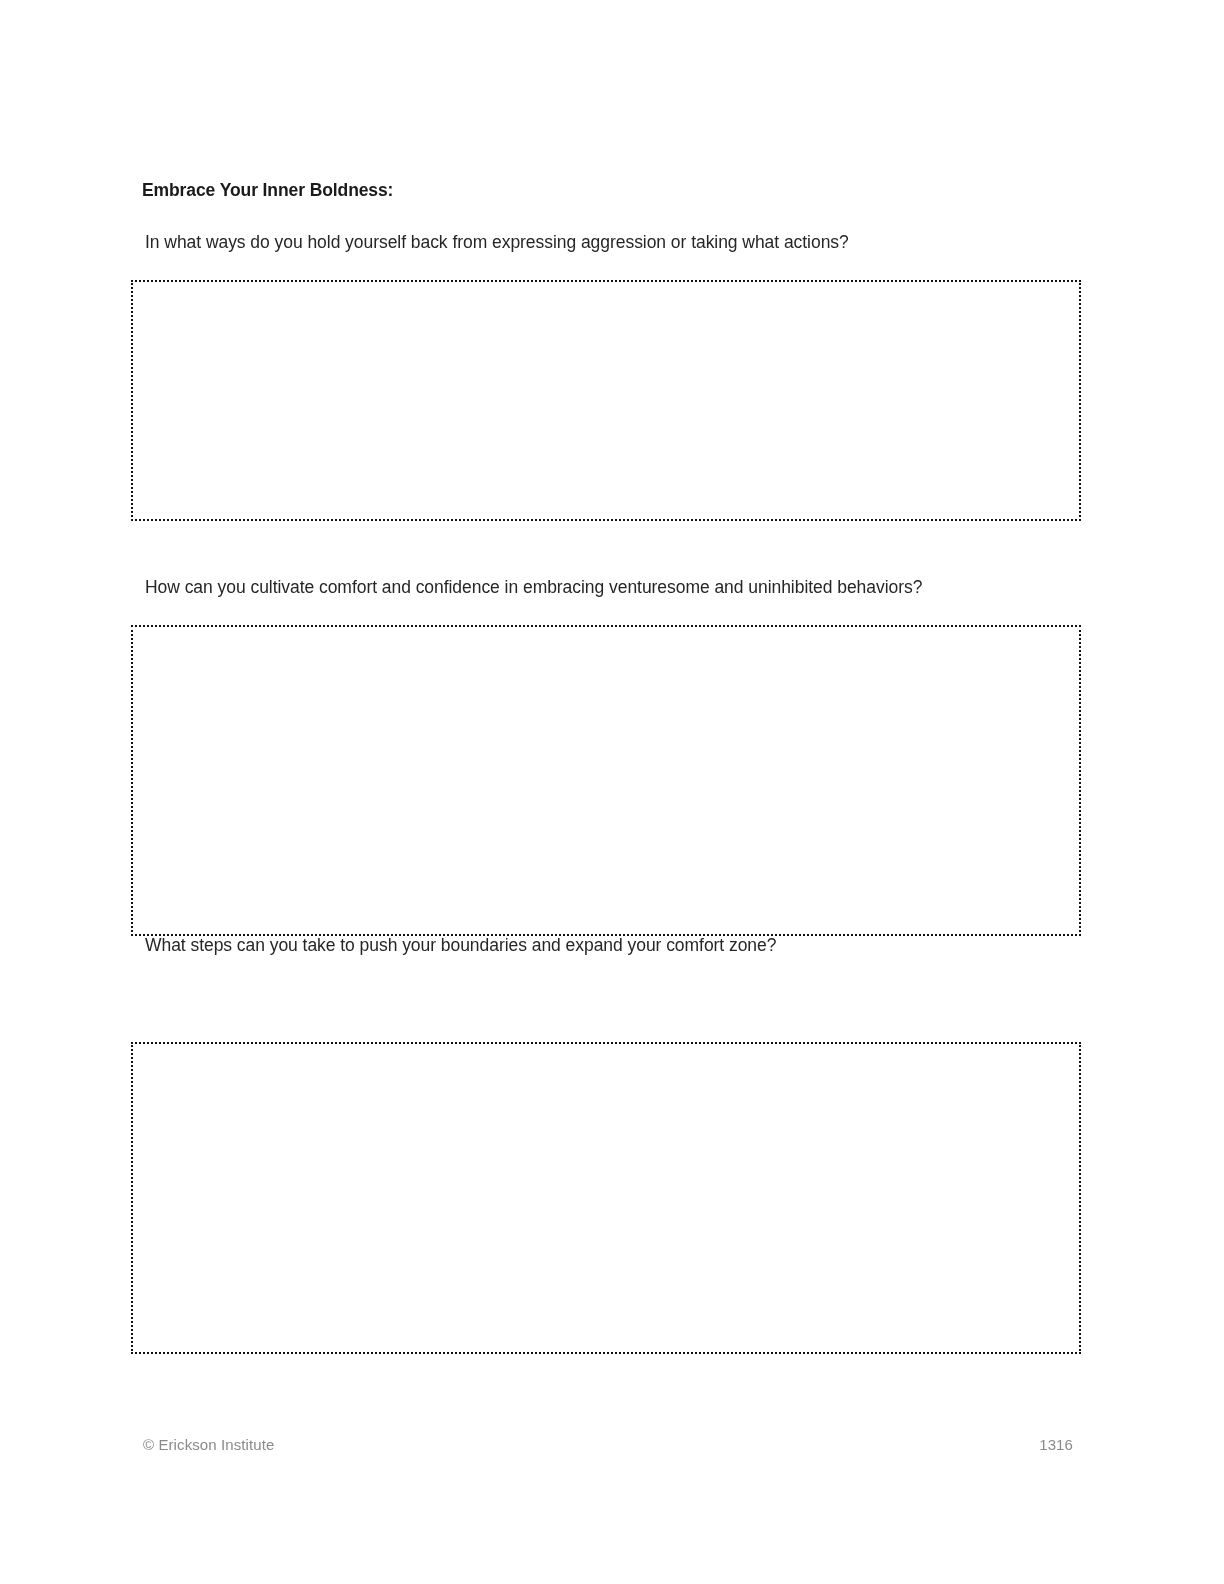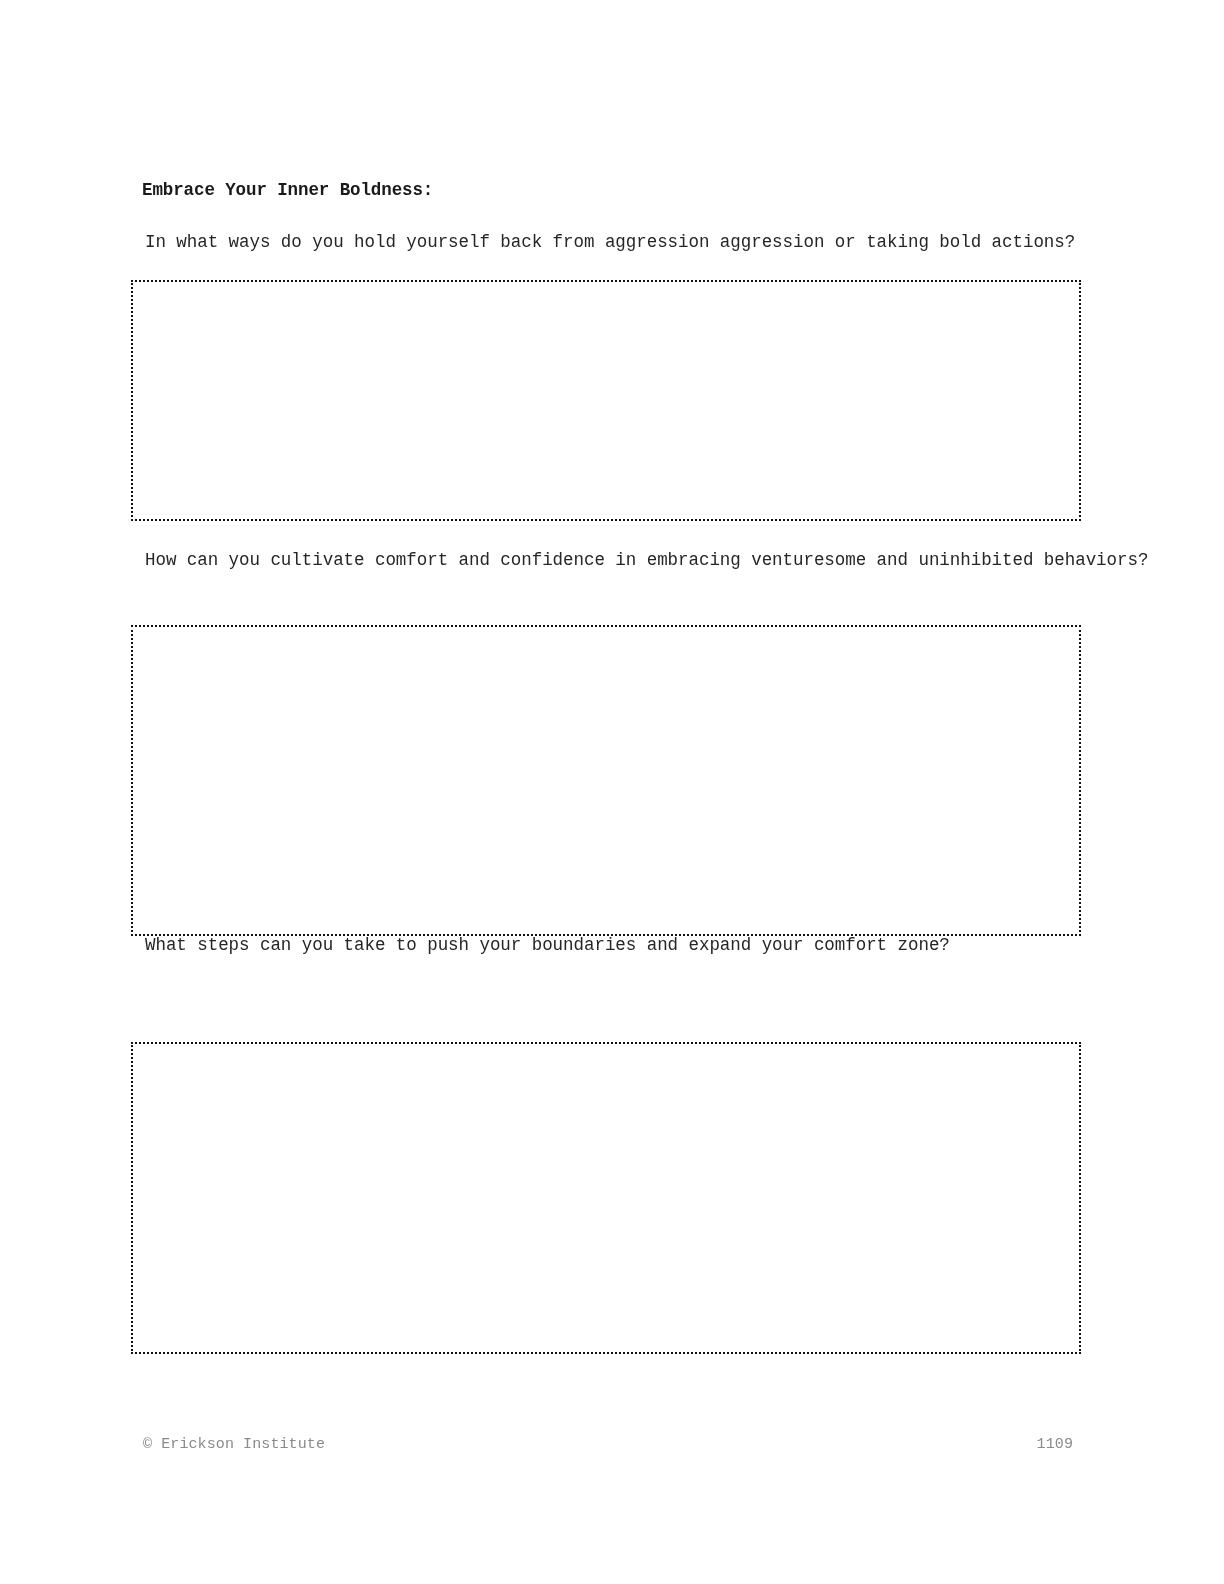--- a/index.html
+++ b/index.html
@@ -13,21 +13,20 @@
     height: 1584px;
     position: relative;
     font-family: "Liberation Sans", sans-serif;
     -webkit-font-smoothing: antialiased;
   }
 
   .page {
     position: absolute;
     inset: 0;
     background: #ffffff;
-    font-family: Liberation Mono, monospace;
   }
 
   
   .content {
     position: absolute;
     left: 131px;
     top: 0;
     width: 952px;
   }
 
@@ -45,21 +44,21 @@
   .question {
     position: absolute;
     left: 14px;
     font-size: 17.5px;
     font-weight: normal;
     color: #262626;
     letter-spacing: -0.05px;
     white-space: nowrap;
   }
   .question.q1 { top: 232px; }
-  .question.q2 { top: 550px; text-align: center; }
+  .question.q2 { top: 577px; text-align: center; }
   .question.q3 { top: 935px; }
 
   
   .answer-box {
     position: absolute;
     left: 0px;
     width: 950px;
     box-sizing: border-box;
     background: #ffffff;
     border: 2px dotted #111111;
@@ -102,29 +101,29 @@
 </style>
 </head>
 <body>
 
 <div class="page">
 
   <div class="content">
 
     <div class="section-heading">Embrace Your Inner Boldness:</div>
 
-    <div class="question q1">In what ways do you hold yourself back from aggression aggression or taking bold actions?</div>
+    <div class="question q1">In what ways do you hold yourself back from expressing aggression or taking what actions?</div>
     <div class="answer-box b1"></div>
 
     <div class="question q2">How can you cultivate comfort and confidence in embracing venturesome and uninhibited behaviors?</div>
     <div class="answer-box b2"></div>
 
     <div class="question q3">What steps can you take to push your boundaries and expand your comfort zone?</div>
     <div class="answer-box b3"></div>
 
   </div>
 
   <div class="footer">
     <span class="footer-left">© Erickson Institute</span>
-    <span class="footer-right">1109</span>
+    <span class="footer-right">1316</span>
   </div>
 
 </div>
 
 </body></html>

